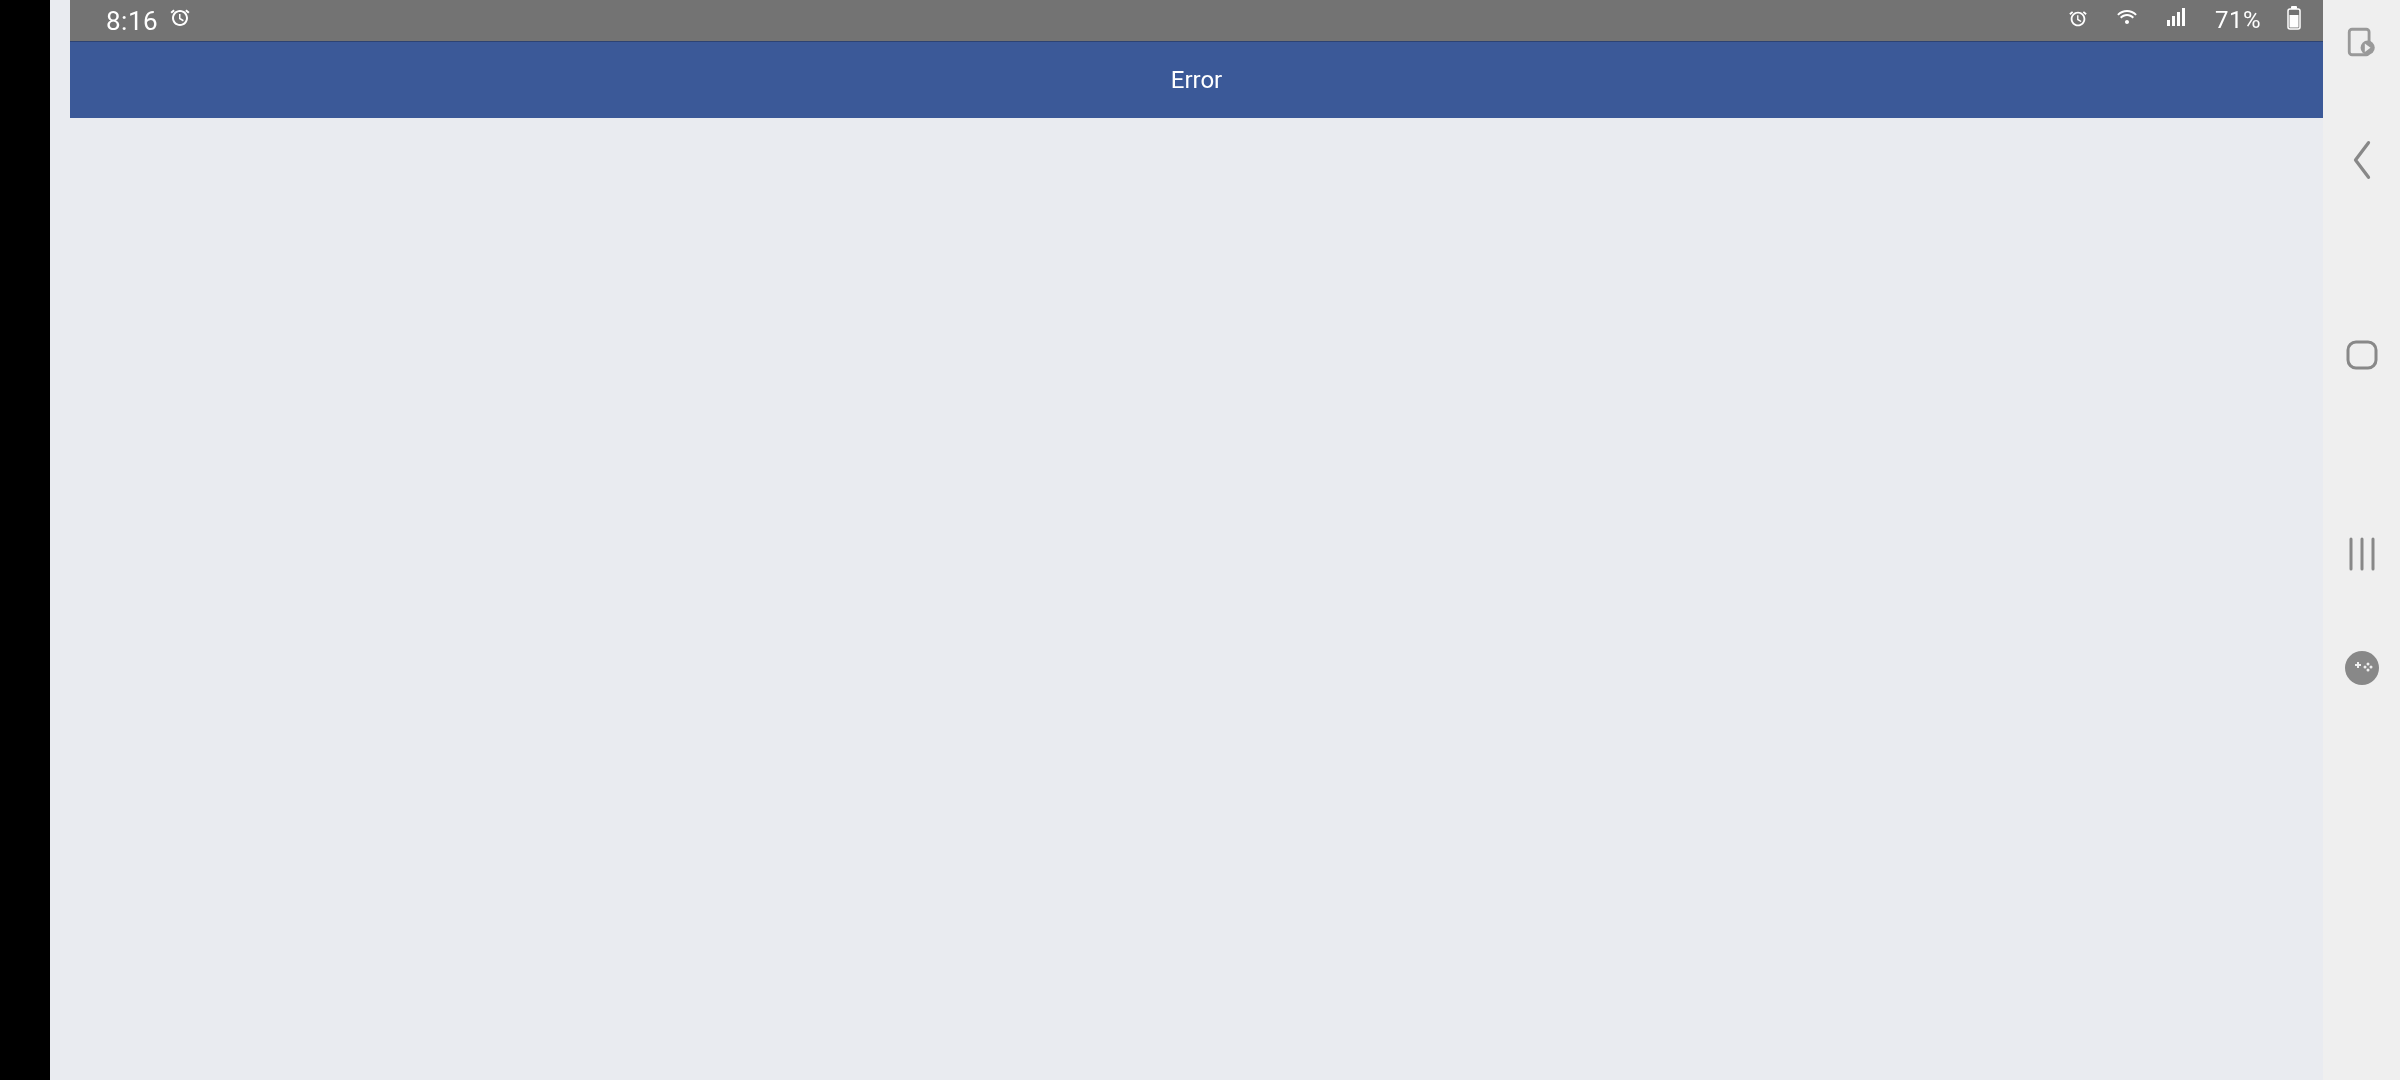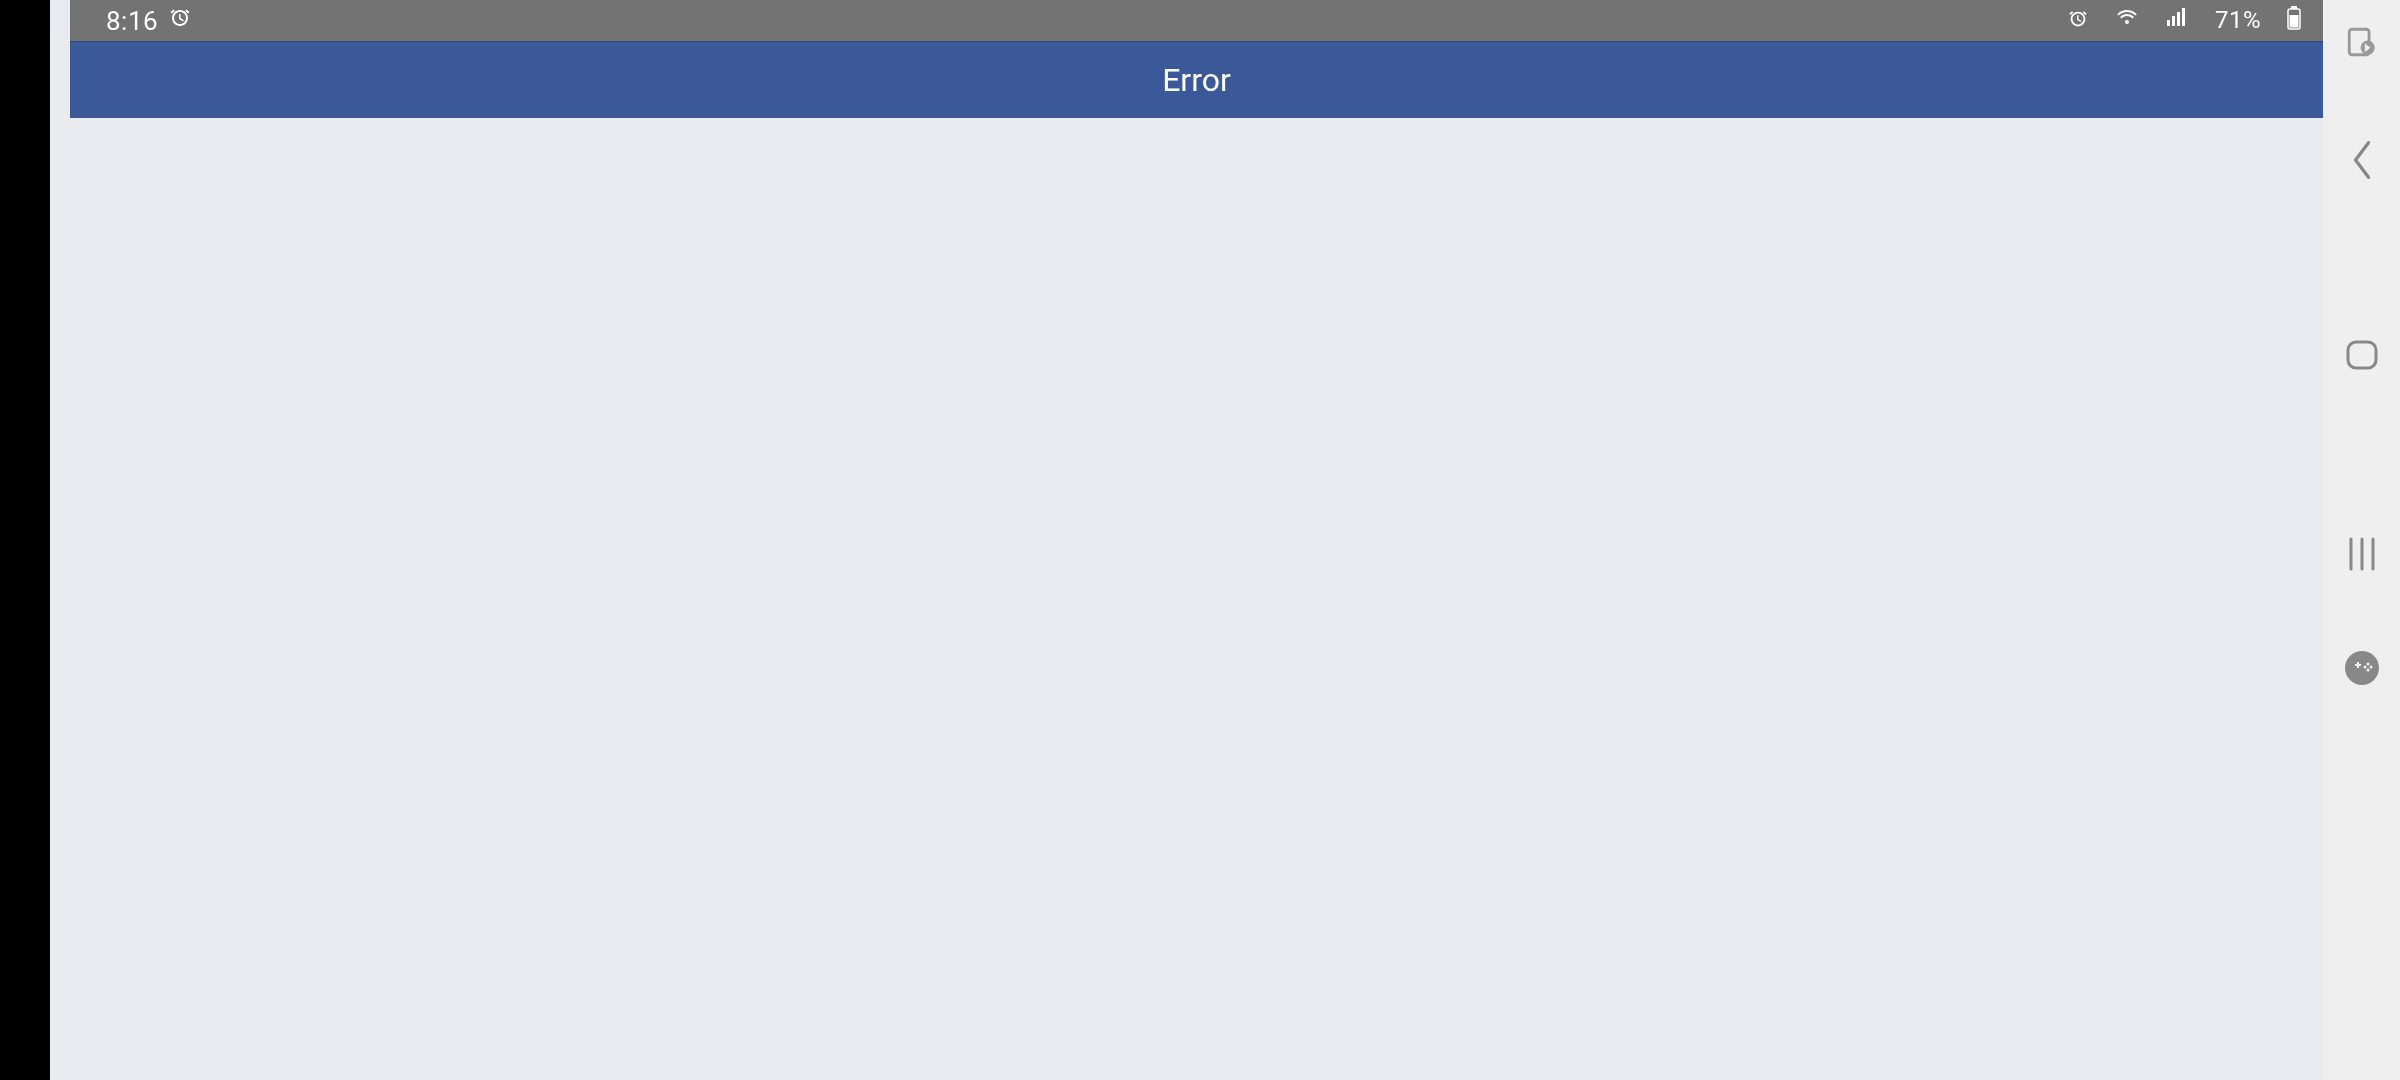--- a/index.html
+++ b/index.html
@@ -58,21 +58,21 @@
     .header-bar {
       height: 77px;
       background: #3b5998;
       border-top: 1px solid #2d4373;
       display: flex;
       align-items: center;
       justify-content: center;
     }
     .header-title {
       color: #fff;
-      font-size: 32px;
+      font-size: 24px;
       font-weight: 400;
     }
     .error-banner {
       background: #fce7e0;
       border-top: 1px solid #d5886f;
       border-bottom: 1px solid #d5886f;
       padding: 12px 14px 14px 14px;
     }
     .error-text {
       color: #333;

